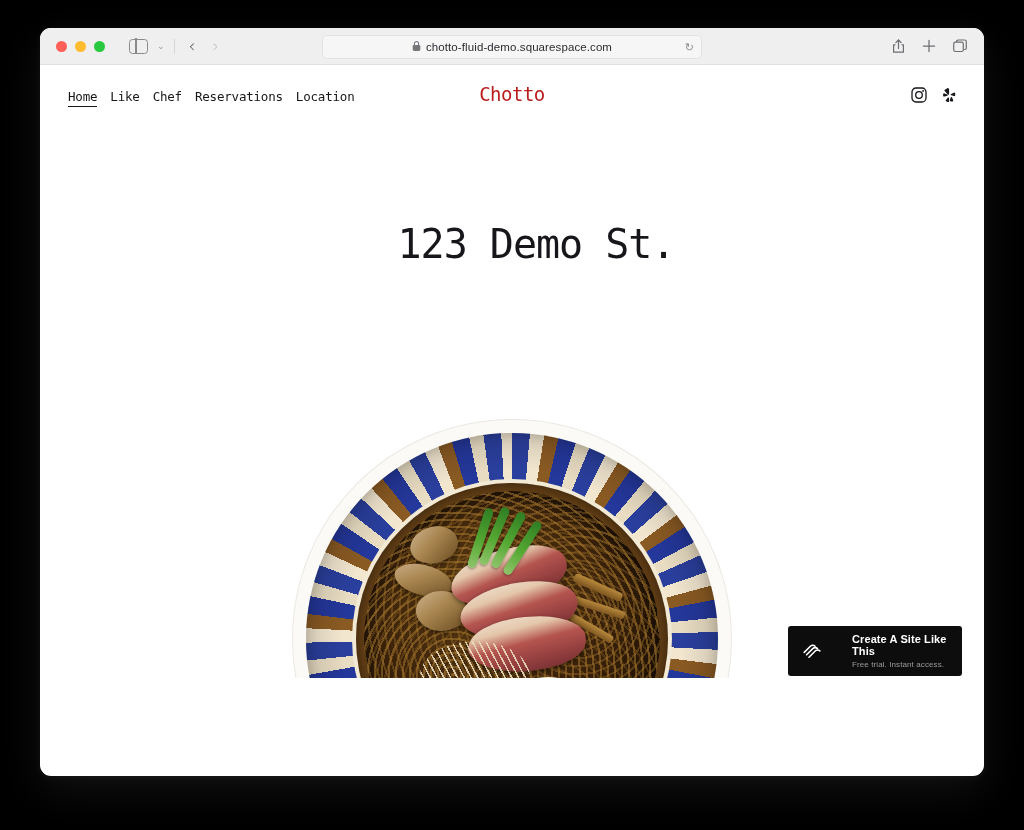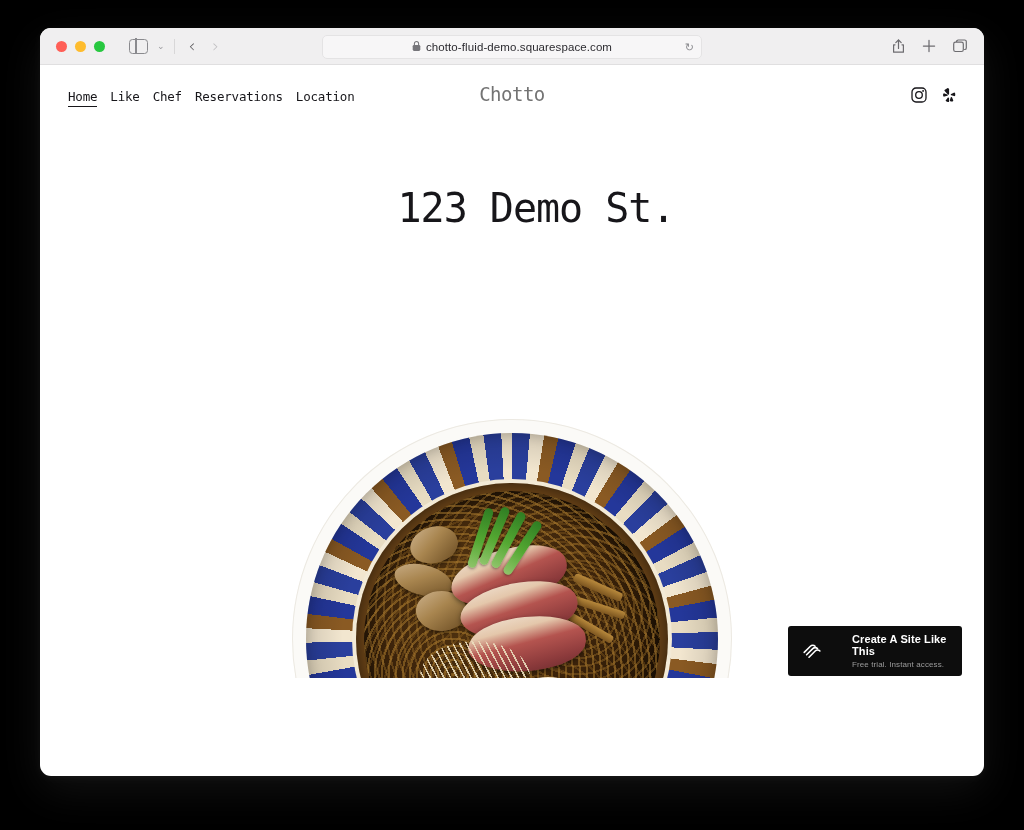--- a/index.html
+++ b/index.html
@@ -123,31 +123,31 @@
     letter-spacing: -0.2px;
     text-decoration: none;
     padding-bottom: 2px;
   }
   .nav-link.active { border-bottom: 1.5px solid #17161a; }
   .site-logo {
     position: absolute; left: 50%; transform: translateX(-50%);
     top: 18px;
     font-family: "DejaVu Sans Mono", monospace;
     font-size: 19px;
-    color: #737373;
+    color: #b91c1c;
     letter-spacing: -0.5px;
   }
   .social {
     position: absolute; right: 28px; top: 22px;
     display: flex; align-items: center; gap: 14px;
   }
   .social-icon { color: #17161a; display: flex; align-items: center; }
 
   .hero-heading {
-    margin-top: 64px;
+    margin-top: 100px;
     text-align: center;
     font-family: "DejaVu Sans Mono", monospace;
     font-size: 40px;
     line-height: 1.27;
     color: #17161a;
     letter-spacing: -1px;
     font-weight: 400;
     padding-left: 48px;
   }
   .hero-heading .line { display: block; }

